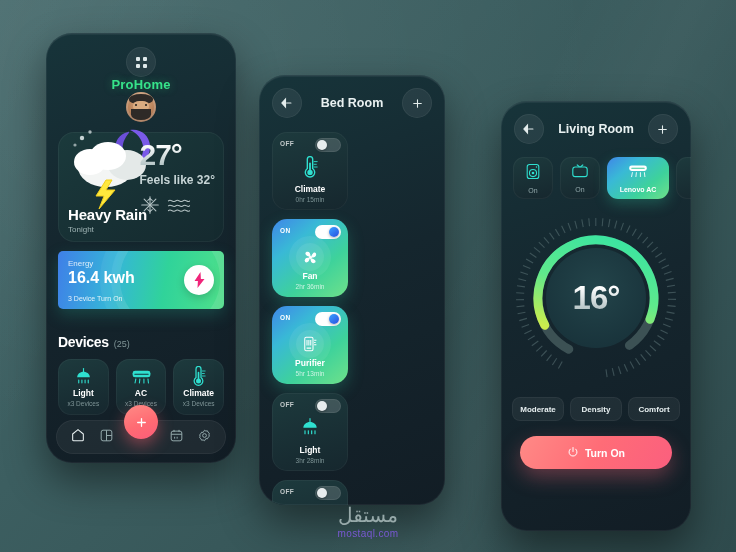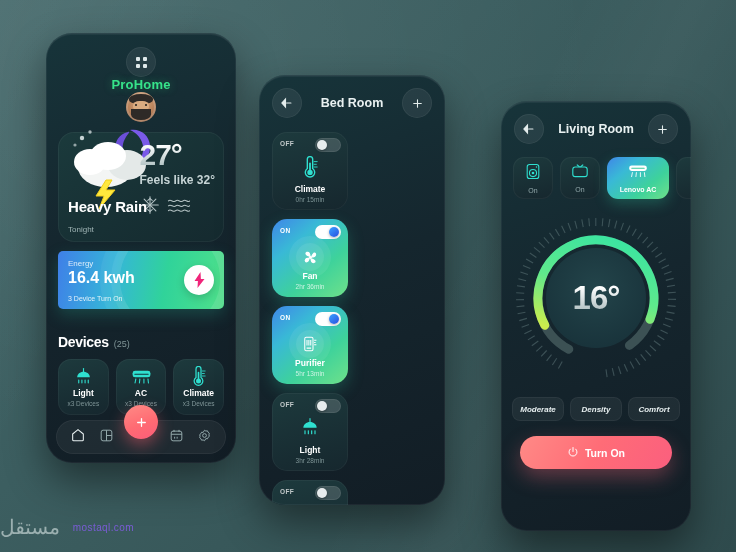--- a/index.html
+++ b/index.html
@@ -61,21 +61,21 @@
   .avatar .eye.l{left:9px;} .avatar .eye.r{right:9px;}
 
   .weather-card{
     margin:10px 12px 0 12px; height:110px; border-radius:16px;
     background:linear-gradient(150deg,#1b3a3c 0%,#173034 60%,#152a2f 100%);
     box-shadow:inset 0 0 0 1px rgba(255,255,255,0.05);
     position:relative;
   }
   .w-left{ position:absolute; left:10px; bottom:8px; }
   .w-title{ color:#ffffff; font-size:15px; font-weight:bold; letter-spacing:-.2px;}
-  .w-sub{ color:#9fb4b5; font-size:8px; margin-top:10px; }
+  .w-sub{ color:#9fb4b5; font-size:8px; margin-top:2px; }
   .w-right{ position:absolute; right:9px; top:8px; text-align:left; }
   .w-temp{ font-size:30px; font-weight:bold;
     background:linear-gradient(180deg,#ffffff 15%,#a9bcbd 95%);
     -webkit-background-clip:text; background-clip:text; color:transparent;
     line-height:1; letter-spacing:-1px;}
   .w-feels{ color:#c6d4d5; font-size:12px; font-weight:bold; margin-top:3px;}
   .w-icons{ margin-top:7px; display:flex; gap:5px; align-items:center; opacity:.85;}
 
   .cloud-art{ position:absolute; left:6px; top:-12px; width:105px; height:92px; }
 
@@ -189,34 +189,34 @@
   .chip.active .clabel{ color:#fff; font-size:7px; font-weight:bold; }
 
   .dial-wrap{ margin:16px auto 0 auto; width:166px; height:166px; position:relative; }
 
   .modes{ margin:16px 11px 0 11px; display:flex; gap:6px; }
   .mode{
     flex:1; height:24px; border-radius:8px;
     background:rgba(255,255,255,0.055);
     box-shadow:inset 0 0 0 1px rgba(255,255,255,0.05);
     display:flex;align-items:center;justify-content:center;
-    color:#e6eeef; font-size:8px; font-weight:bold;font-style:italic;
+    color:#e6eeef; font-size:8px; font-weight:bold;
   }
   .turnon{
     margin:15px 19px 0 19px; height:33px; border-radius:17px;
     background:linear-gradient(120deg,#ff8a86 0%,#ff6c77 50%,#fb5f7e 100%);
     box-shadow:0 8px 20px rgba(250,100,120,0.35);
     display:flex;align-items:center;justify-content:center;gap:6px;
     color:#fff; font-size:10.5px; font-weight:bold;
   }
 
   
   .watermark{
     position:absolute; left:0; right:0; bottom:13px;
-    display:flex; align-items:center; gap:13px;
+    display:flex; flex-direction:column; align-items:center; gap:1px;
     color:#a9bcbd; opacity:.78;text-align:center;
   }
   .wm-ar{ font-size:20px; letter-spacing:1px; color:#b7c8c8; }
   .wm-en{ font-size:10px; letter-spacing:.4px; color:#8b5cf6; }
 </style>
 </head>
 <body>
 
 <div class="bg-sheen"></div>
 

